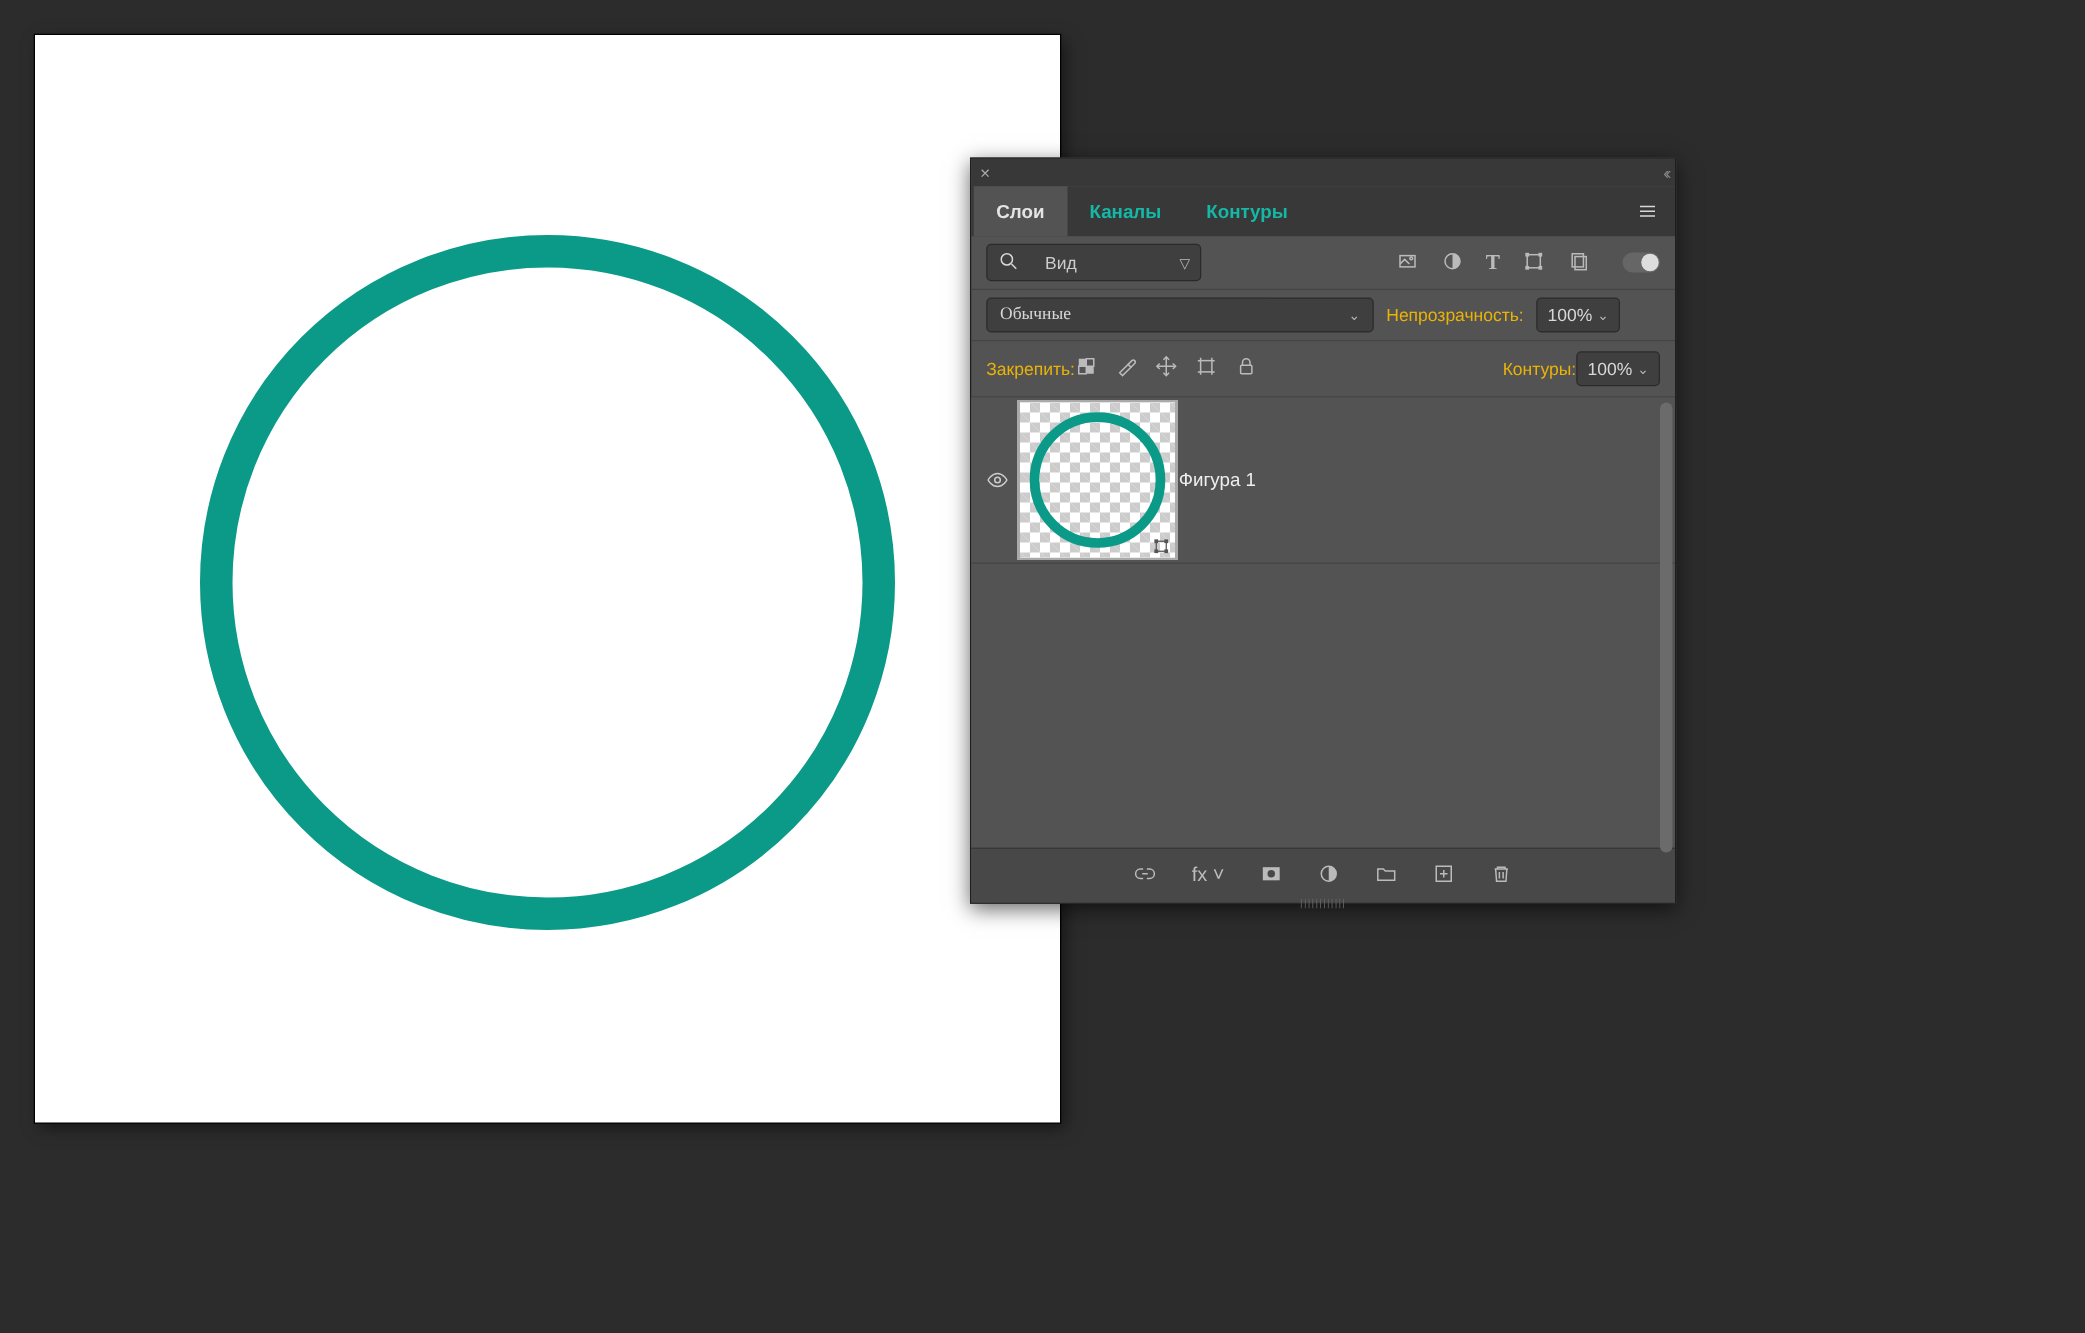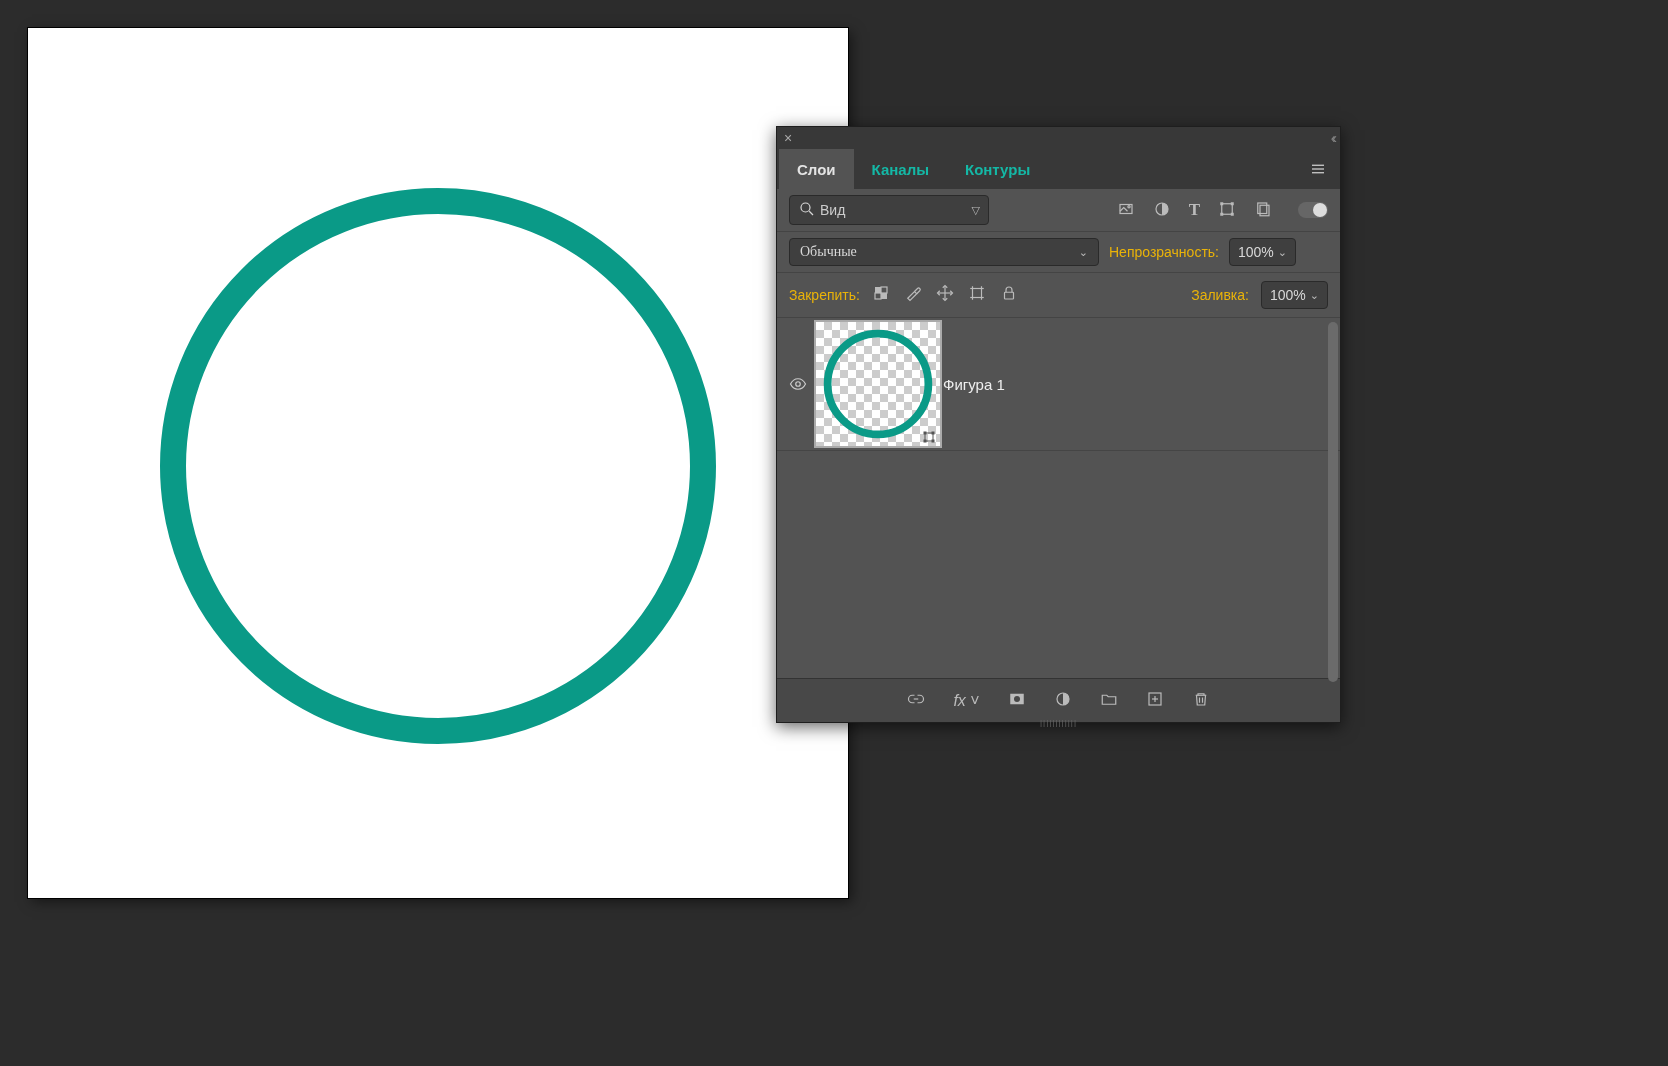--- a/index.html
+++ b/index.html
@@ -81,23 +81,23 @@
     display: flex; align-items: center;
     padding: 6px 12px;
     gap: 10px;
   }
   .search-dd {
     display: flex; align-items: center;
     background: #3f3f3f;
     border: 1px solid #2a2a2a;
     border-radius: 4px;
     height: 30px;
-    width: 200px;
+    width: 172px;
     padding: 0 8px;
-    gap: 4px;
+    gap: 20px;
     cursor: pointer;
   }
   .search-dd .label { flex: 1; color: #ccc; font-size: 14px; }
   .chev { font-size: 11px; color: #bbb; }
   .filter-icons {
     margin-left: auto;
     display: flex; gap: 18px; align-items: center;
     color: #bbb;
   }
   .filter-icons span { cursor: pointer; }
@@ -129,21 +129,21 @@
   .lbl { font-size: 14px; color: #eab308; }
   .valbox {
     display: flex; align-items: center;
     background: #3f3f3f; border: 1px solid #2a2a2a;
     border-radius: 4px; height: 28px;
     padding: 0 8px; gap: 4px; font-size: 14px;
   }
 
   .row3 {
     display: flex; align-items: center;
-    padding: 8px 12px; gap: 12px;
+    padding: 8px 12px; 
     border-bottom: 1px solid #444;
   }
   .lock-icons { display: flex; gap: 14px; align-items: center; color: #bbb; font-size: 16px; }
   .lock-icons span { cursor: pointer; }
   .spacer { flex: 1; }
 
   .layers-list {
     background: #535353;
     padding-bottom: 40px;
     position: relative;
@@ -340,21 +340,21 @@
           </svg>
       </span>
       <span>
         <svg class="icon" viewBox="0 0 24 24">
             <rect x="6" y="11" width="12" height="9" rx="1"></rect>
             <path d="M8 11 V8 a4 4 0 0 1 8 0 V11"></path>
           </svg>
       </span>
     </div>
     <div class="spacer"></div>
-    <span class="lbl">Заливка:</span>
+    <span class="lbl">Контуры:</span>
     <div class="valbox">
       <span>100%</span>
       <span class="chev">⌄</span>
     </div>
   </div>
 
   <div class="layers-list">
 
     <div class="layer">
       <div class="vis-col">
@@ -388,21 +388,21 @@
   </div>
 
   <div class="panel-footer">
     <span>
       <svg class="icon" viewBox="0 0 24 24">
           <path d="M9 12h6"></path>
           <path d="M10 7H7a5 5 0 0 0 0 10h3"></path>
           <path d="M14 7h3a5 5 0 0 1 0 10h-3"></path>
         </svg>
     </span>
-    <span style="font-style:italic;font-size:16px;">fx ˅</span>
+    <span style="font-size:16px;">fx ˅</span>
     <span>
       <svg class="icon" viewBox="0 0 24 24">
           <rect x="3" y="5" width="18" height="14" fill="currentColor" stroke="none"></rect>
           <circle cx="12" cy="12" r="4" fill="#484848" stroke="none"></circle>
         </svg>
     </span>
     <span>
       <svg class="icon" viewBox="0 0 24 24">
           <circle cx="12" cy="12" r="8"></circle>
           <path d="M12 4 A8 8 0 0 1 12 20 Z" fill="currentColor" stroke="none"></path>

